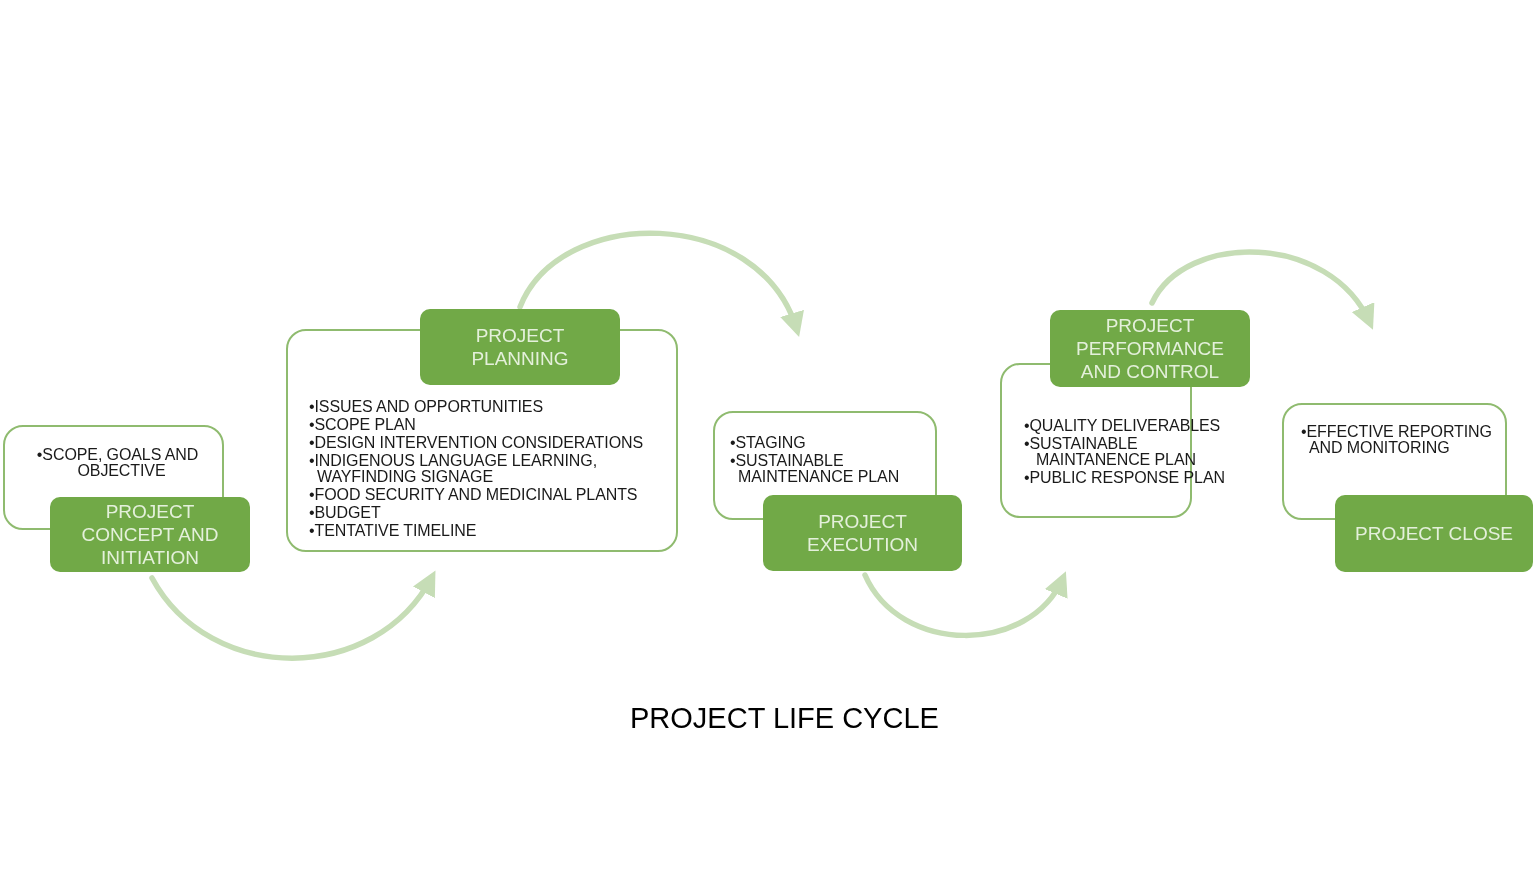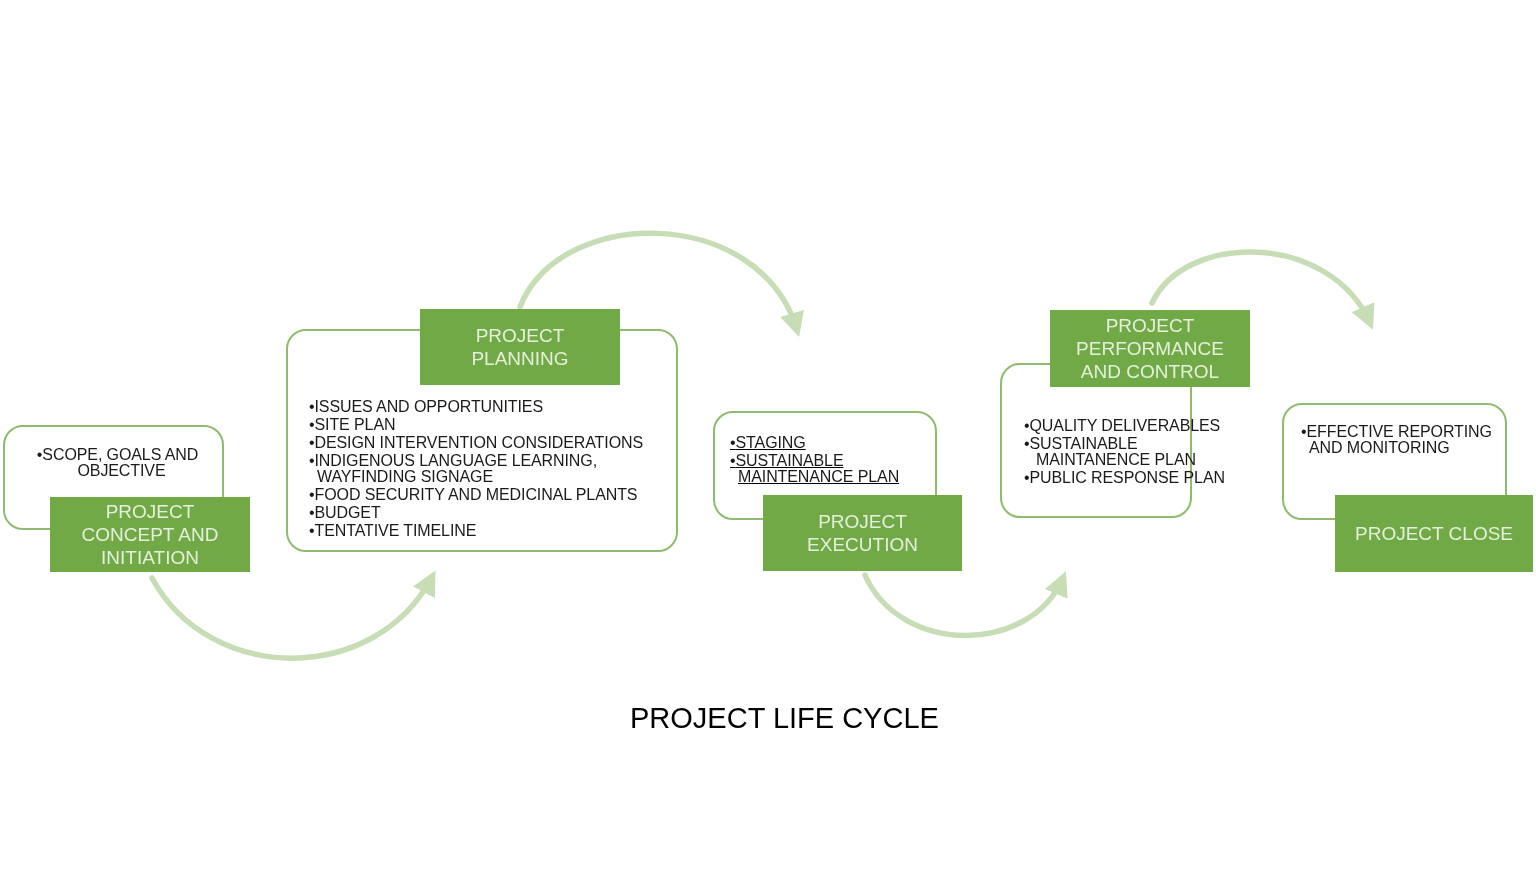--- a/index.html
+++ b/index.html
@@ -41,21 +41,21 @@
   }
   .bi { margin-top: 2px; white-space: nowrap; }
   .bi:first-child { margin-top: 0; }
   .b { display: inline; }
   .bc { margin-left: 8px; white-space: nowrap; }
   .bc.flush { margin-left: 12px; }
 
   .gbox {
     position: absolute;
     background: var(--stage-green, #71A947);
-    border-radius: 0;
+    border-radius: 10px;
     box-sizing: border-box;
     z-index: 3;
     display: flex;
     flex-direction: column;
     justify-content: center;
     align-items: center;
   }
   .gl {
     color: var(--label-text, #E4F0DB);
     font-size: 19px;
@@ -68,21 +68,21 @@
   .s1-w { left: 3px;    top: 425px; width: 221px; height: 105px; }
   .s1-w .bullets { padding: 20px 8px 0 16px; text-align: center; }
   .s1-g { left: 50px;   top: 497px; width: 200px; height: 75px; }
 
   
   .s2-w { left: 286px;  top: 329px; width: 392px; height: 223px; }
   .s2-w .bullets { padding: 68px 10px 0 21px; }
   .s2-g { left: 420px;  top: 309px; width: 200px; height: 76px; }
 
   
-  .s3-w { left: 713px;  top: 411px; width: 224px; height: 109px; text-decoration: underline; }
+  .s3-w { left: 713px;  top: 411px; width: 224px; height: 109px; }
   .s3-w .bullets { padding: 22px 8px 0 15px; }
   .s3-g { left: 763px;  top: 495px; width: 199px; height: 76px; }
 
   
   .s4-w { left: 1000px; top: 363px; width: 192px; height: 155px; }
   .s4-w .bullets { padding: 53px 8px 0 22px; }
   .s4-g { left: 1050px; top: 310px; width: 200px; height: 77px; }
 
   
   .s5-w { left: 1282px; top: 403px; width: 225px; height: 117px; }
@@ -124,21 +124,21 @@
   </div>
   <div class="gbox s1-g">
     <div class="gl">PROJECT</div>
     <div class="gl">CONCEPT AND</div>
     <div class="gl">INITIATION</div>
   </div>
 
   <div class="wbox s2-w">
     <div class="bullets">
       <div class="bi"><span class="b">•</span><span>ISSUES AND OPPORTUNITIES</span></div>
-      <div class="bi"><span class="b">•</span><span>SITE PLAN</span></div>
+      <div class="bi"><span class="b">•</span><span>SCOPE PLAN</span></div>
       <div class="bi"><span class="b">•</span><span>DESIGN INTERVENTION CONSIDERATIONS</span></div>
       <div class="bi"><span class="b">•</span><span>INDIGENOUS LANGUAGE LEARNING,</span></div>
       <div class="bc">WAYFINDING SIGNAGE</div>
       <div class="bi"><span class="b">•</span><span>FOOD SECURITY AND MEDICINAL PLANTS</span></div>
       <div class="bi"><span class="b">•</span><span>BUDGET</span></div>
       <div class="bi"><span class="b">•</span><span>TENTATIVE TIMELINE</span></div>
     </div>
   </div>
   <div class="gbox s2-g">
     <div class="gl">PROJECT</div>

